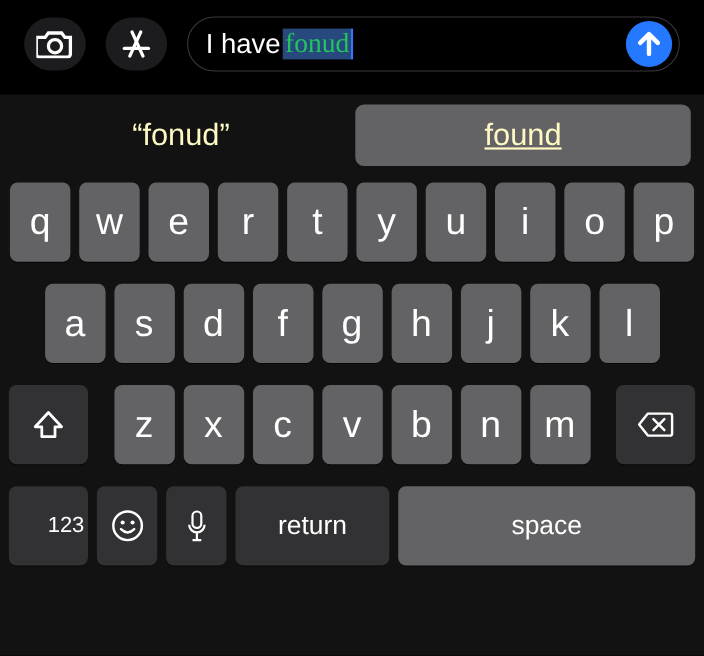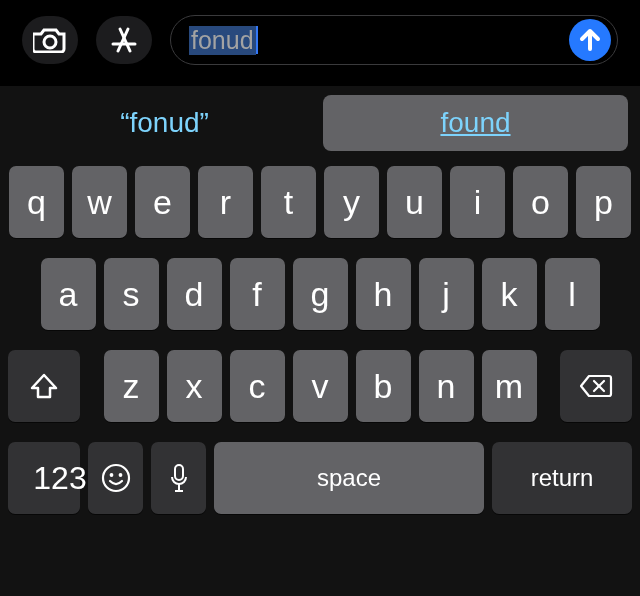--- a/index.html
+++ b/index.html
@@ -45,23 +45,24 @@
     font-size: 25px;
     font-weight: 400;
     color: #fff;
     white-space: nowrap;
     display: flex;
     align-items: center;
   }
   .text-plain { color: #fff; }
   .text-highlight {
     background: #28497d;
-    color: #a3a3a3;
+    color: #22c55e;
     padding: 0 2px 0 2px;
     margin-left: 2px;
+    font-family: Liberation Serif, serif;
   }
   .text-cursor {
     display: inline-block;
     width: 2px;
     height: 28px;
     background: #3478f6;
     margin-left: 0;
   }
   .send-btn {
     width: 42px; height: 42px;
@@ -86,21 +87,21 @@
     gap: 6px;
   }
   .suggest {
     flex: 1;
     height: 56px;
     display: flex;
     align-items: center;
     justify-content: center;
     font-size: 28px;
     font-weight: 400;
-    color: #7dd3fc;
+    color: #fef9c3;
     border-radius: 8px;
   }
   .suggest.selected {
     background: #636366;
     text-decoration: underline;
   }
   
   .keys {
     padding: 10px 8px 0 8px;
   }
@@ -126,21 +127,21 @@
   .row2 { padding: 0 30px; }
   .key.fn { background: #323234; }
   .key.shift, .key.backspace { width: 72px; }
   .row3-inner { display: flex; gap: 8px; flex: 1; justify-content: center; }
   .key-row.row3 { gap: 18px; }
   .bottom-row {
     display: flex;
     gap: 8px;
     padding: 0 0;
   }
-  .key.mode { width: 72px; font-size: 32px; font-weight: 400; padding-left: 32px; }
+  .key.mode { width: 72px; font-size: 20px; font-weight: 400; padding-left: 32px; }
   .key.emoji, .key.mic { width: 55px; }
   .key.space { flex: 1; background: #636366; font-size: 24px; font-weight: 400; }
   .key.return { width: 140px; font-size: 24px; font-weight: 400; }
   svg { display: block; }
 </style>
 </head>
 <body>
 
 <div class="input-bar">
   <div class="icon-btn">
@@ -151,20 +152,21 @@
   </div>
   <div class="icon-btn">
     <svg width="30" height="30" viewBox="0 0 30 30" fill="none" stroke="#fff" stroke-width="3" stroke-linecap="round">
       <path d="M11 4 L21 26"></path>
       <path d="M19 4 L9 26"></path>
       <path d="M4 19 H26"></path>
     </svg>
   </div>
   <div class="input-pill">
     <div class="input-text">
+      <span class="text-plain">I have </span>
         <span class="text-highlight">fonud</span>
         <span class="text-cursor"></span>
     </div>
     <div class="send-btn">
       <svg width="22" height="24" viewBox="0 0 22 24" fill="none" stroke="#fff" stroke-width="4" stroke-linecap="round" stroke-linejoin="round">
         <path d="M11 21 V4"></path>
         <path d="M3 11 L11 3 L19 11"></path>
       </svg>
     </div>
   </div>
@@ -234,17 +236,17 @@
         </svg>
       </div>
       <div class="key fn mic">
         <svg width="20" height="30" viewBox="0 0 20 30" fill="none" stroke="#fff" stroke-width="2">
           <rect x="6" y="2" width="8" height="15" rx="4"></rect>
           <path d="M3 14 a7 7 0 0 0 14 0"></path>
           <path d="M10 21 V27"></path>
           <path d="M6 28 H14"></path>
         </svg>
       </div>
+      <div class="key fn return">return</div>
       <div class="key space">space</div>
-      <div class="key fn return">return</div>
     </div>
   </div>
 </div>
 
 </body></html>

